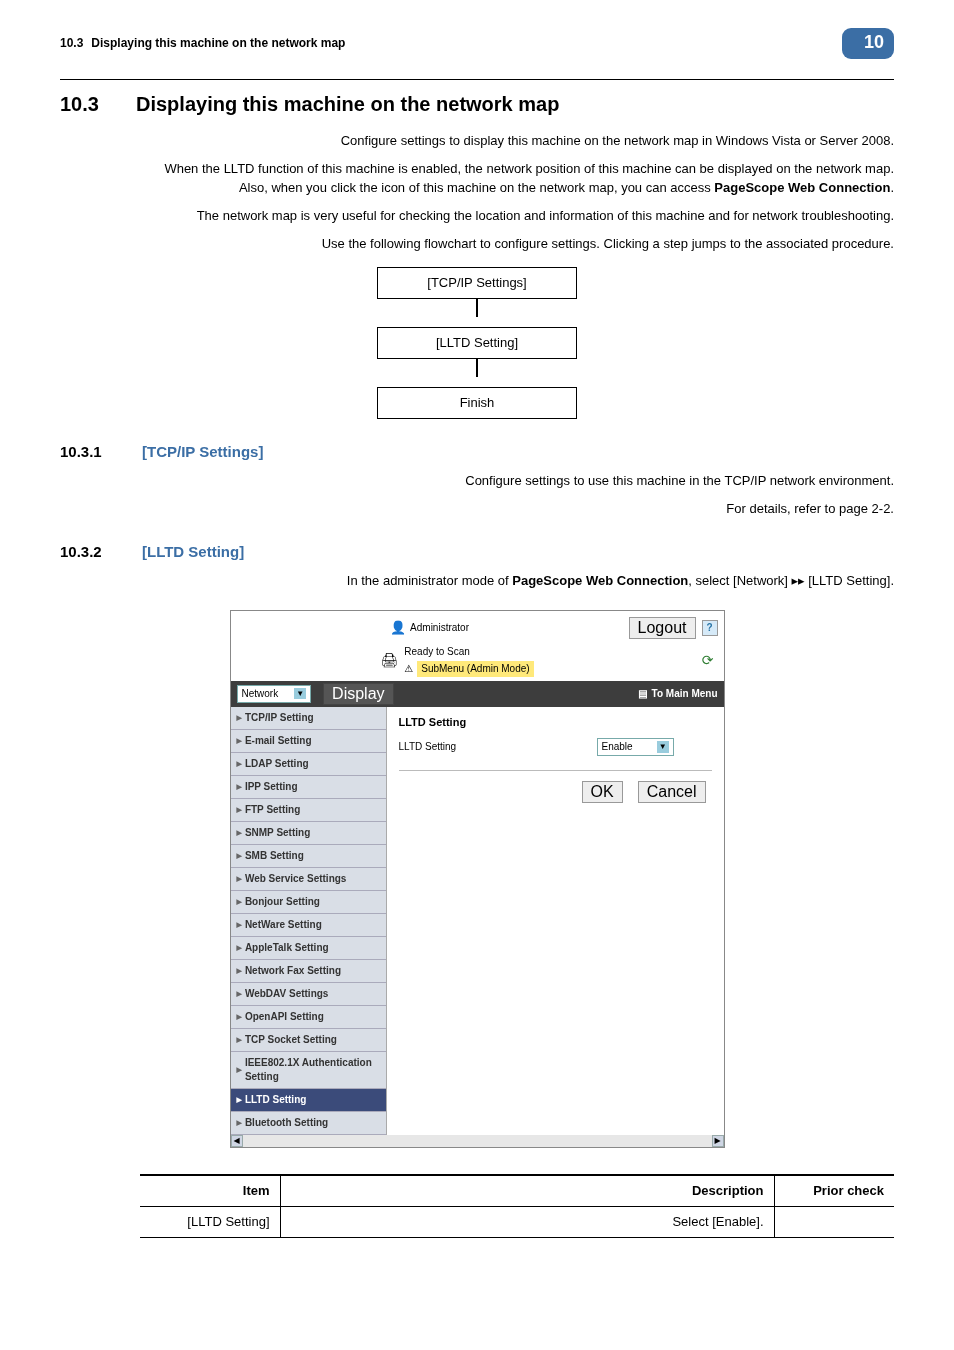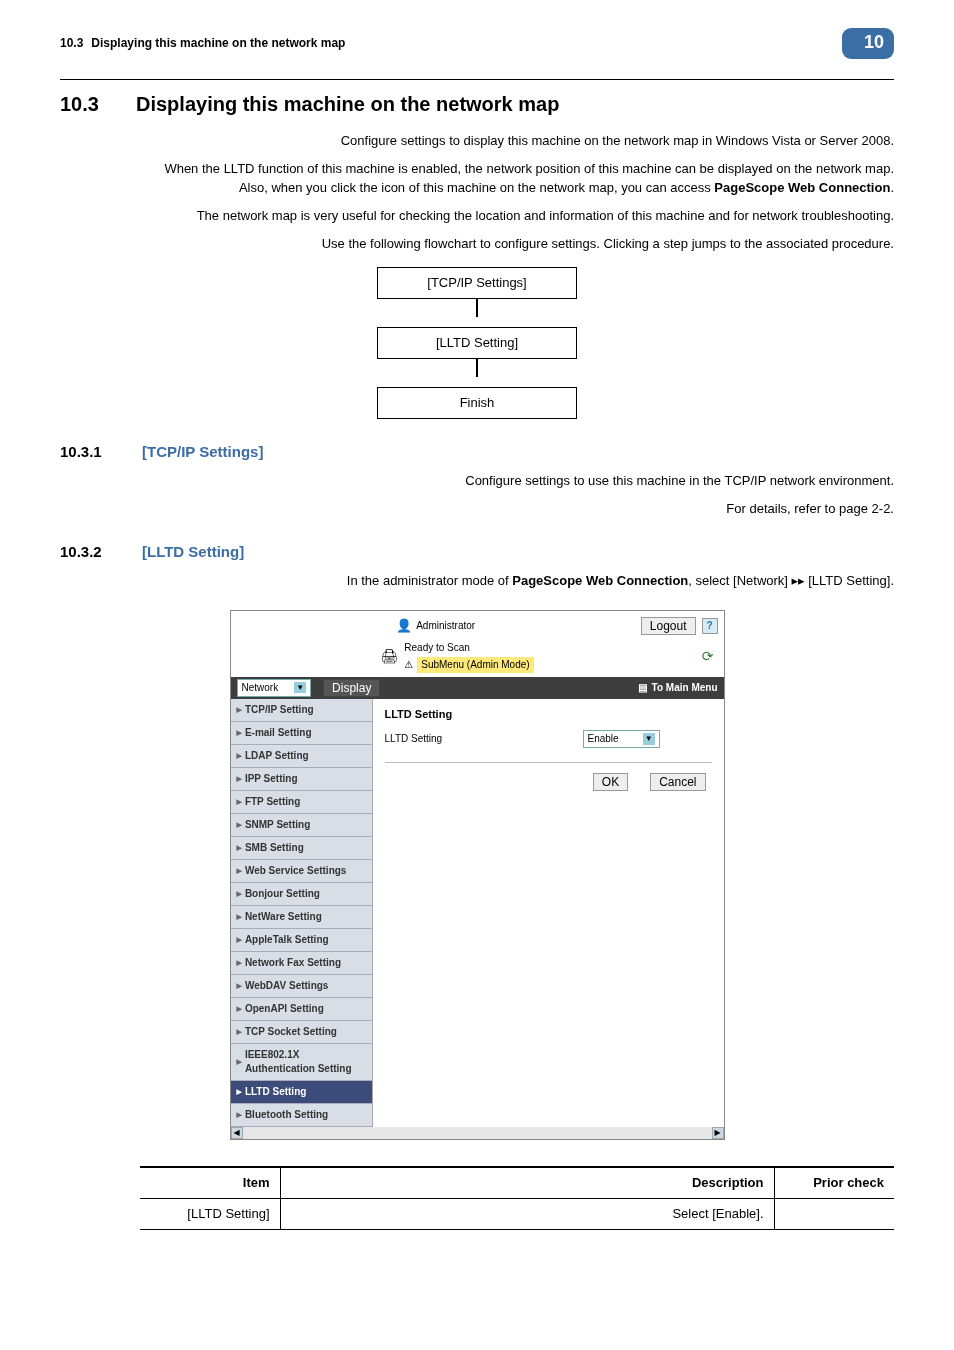--- a/index.html
+++ b/index.html
@@ -67,46 +67,46 @@
   .screenshot {
     width: 495px;
     margin: 20px auto 26px auto;
     border: 1px solid #888;
     font-size: 10px;
     background: #fff;
   }
   .ss-toprow { display:flex; align-items:center; padding:6px 6px 2px 6px; }
   .ss-toprow .fill { flex:1; }
   .ss-admin-icon { width:16px; height:16px; display:flex; align-items:center; justify-content:center; margin-right:4px; font-size:13px; }
-  .ss-btn { border:1px solid #999; background:#eee; padding:1px 8px; font-size:12px; margin-left:6px; }
+  .ss-btn { border:1px solid #999; background:#eee; padding:1px 8px; font-size:16px; margin-left:6px; }
   .ss-help { border:1px solid #999; background:#d6eaf8; width:16px; height:16px; display:flex; align-items:center; justify-content:center; font-weight:bold; color:#2874a6; margin-left:6px;}
   .ss-statusrow { display:flex; align-items:center; padding:4px 6px 4px 150px; gap:6px; font-size:10px; }
   .ss-statusrow .desc { flex:1; display:flex; flex-direction:column; gap:2px; }
   .ss-printer { font-size:14px; }
   .ss-yellow { background:#ffe97a; padding:1px 4px; display:inline-block; width:fit-content; }
   .ss-refresh { font-size:14px; color:#2e7d32; margin-right:4px; }
   .ss-menubar { display:flex; align-items:center; background:#3d3d3d; color:#fff; padding:2px 6px; gap:6px; }
   .ss-select { background:#fff; color:#000; border:1px solid #7aa; padding:1px 4px; font-size:10px; display:flex; align-items:center; gap:16px; }
   .ss-select .arrow { background:#9cd; padding:0 2px; font-size:8px; }
   .ss-menubar .flexfill { flex:1; }
   .ss-mainmenu { display:flex; align-items:center; gap:4px; font-weight:bold; }
   .ss-body { display:flex; min-height: 380px; }
-  .ss-sidebar { width:142px; background:#d9dee6; border-right:1px solid #aaa; }
+  .ss-sidebar { width:156px; background:#d9dee6; border-right:1px solid #aaa; }
   .ss-sideitem { padding:4px 6px; border-bottom:1px solid #aab; font-weight:bold; color:#333; display:flex; align-items:center; gap:3px;}
   .ss-sideitem .tri { font-size:7px; color:#666; }
   .ss-sideitem.active { background:#3b4b7a; color:#fff; }
   .ss-sideitem.active .tri { color:#fff; }
   .ss-content { flex:1; padding:8px 12px; }
   .ss-content h4 { font-size:11px; font-weight:bold; margin-bottom:8px; }
   .ss-form-row { display:flex; align-items:center; gap:8px; margin-bottom:14px; }
   .ss-label { width:190px; }
   .ss-dropdown { border:1px solid #7aa; padding:1px 4px; display:flex; align-items:center; gap:24px; background:#fff; }
   .ss-dropdown .arrow { background:#9cd; padding:0 2px; font-size:8px; }
   .ss-hr { border:none; border-top:1px solid #bbb; margin:6px 0 10px 0;}
-  .ss-actionrow { display:flex; justify-content:flex-end; gap:16px; padding-right:6px;}
+  .ss-actionrow { display:flex; justify-content:flex-end; gap:9px; padding-right:6px;}
   .ss-scroll { height:12px; background:#e7e7e7; display:flex; align-items:center; }
   .ss-scroll .l,.ss-scroll .r { width:12px; height:12px; background:#cfd6e4; border:1px solid #9aa; font-size:8px; display:flex; align-items:center; justify-content:center;}
   .ss-scroll .track { flex:1; }
 
   
   table.desc-table { width: calc(100% - 80px); margin-left:80px; border-collapse: collapse; font-size:13px; }
   table.desc-table th, table.desc-table td { text-align:right; padding:6px 10px; }
   table.desc-table thead th { border-top:2px solid #000; border-bottom:1px solid #000; font-weight:bold; }
   table.desc-table tbody td { border-bottom:1px solid #000; }
   table.desc-table th:nth-child(1), table.desc-table td:nth-child(1){ width:140px; border-right:1px solid #000;}

